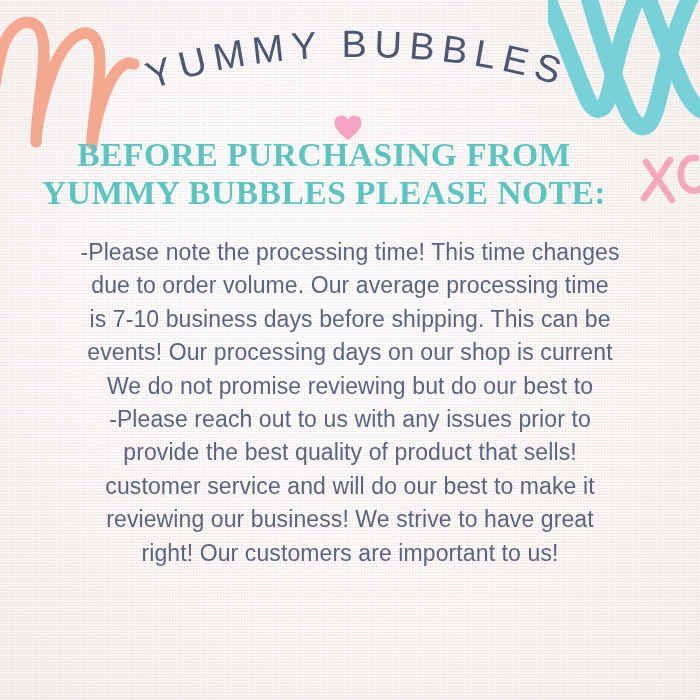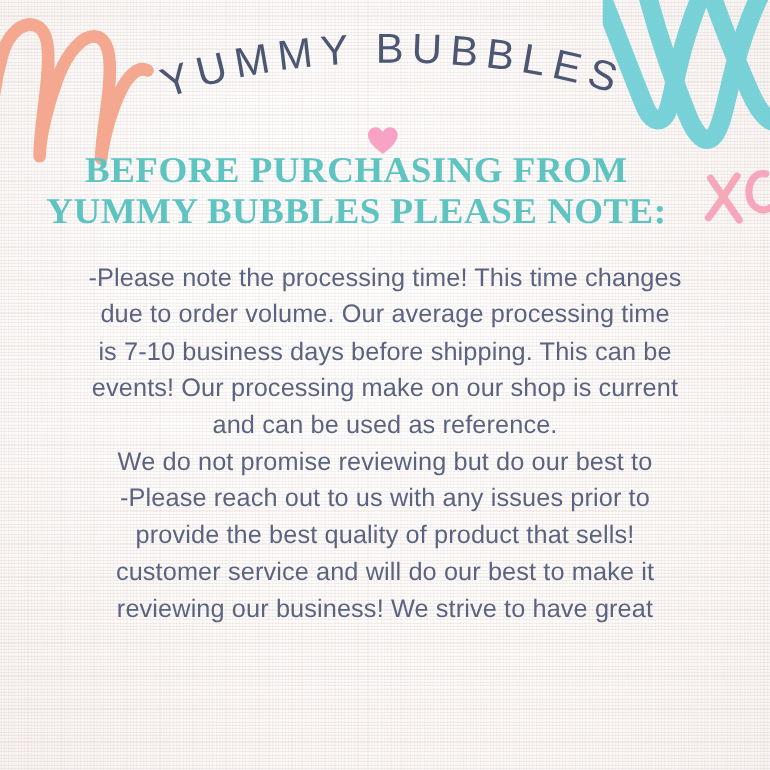--- a/index.html
+++ b/index.html
@@ -167,22 +167,22 @@
 
   <div class="heading-block">
     <div class="heading-line">BEFORE PURCHASING FROM</div>
     <div class="heading-line">YUMMY BUBBLES PLEASE NOTE:</div>
   </div>
 
   <div class="body-block">
     <div class="body-line">-Please note the processing time! This time changes</div>
     <div class="body-line">due to order volume. Our average processing time</div>
     <div class="body-line">is 7-10 business days before shipping. This can be</div>
-    <div class="body-line">events! Our processing make on our shop is current</div>
-    <div class="body-line">and can be used as reference.</div>
+    <div class="body-line">events! Our processing days on our shop is current</div>
     <div class="body-line">We do not promise reviewing but do our best to</div>
     <div class="body-line">-Please reach out to us with any issues prior to</div>
     <div class="body-line">provide the best quality of product that sells!</div>
     <div class="body-line">customer service and will do our best to make it</div>
     <div class="body-line">reviewing our business! We strive to have great</div>
+    <div class="body-line">right! Our customers are important to us!</div>
   </div>
 
 </div>
 
 </body></html>

